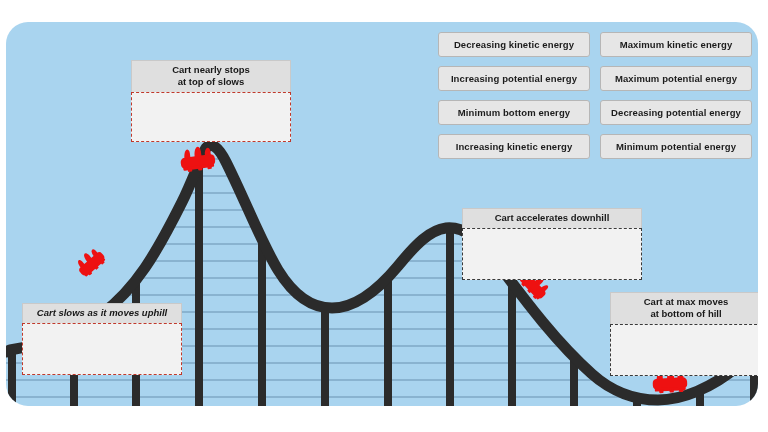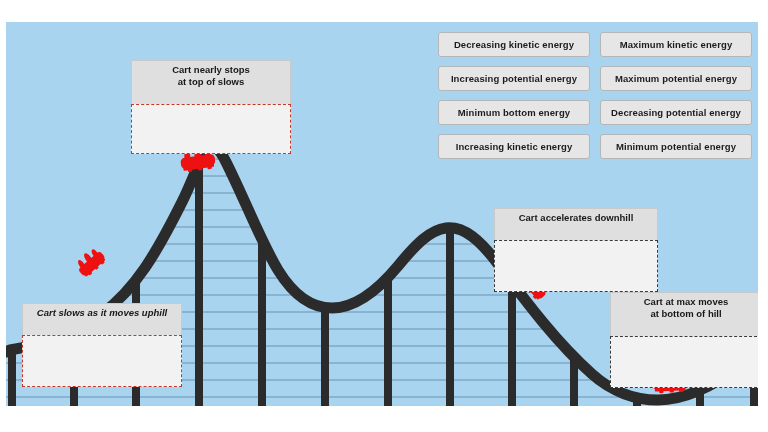--- a/index.html
+++ b/index.html
@@ -9,20 +9,21 @@
     font-family:"Liberation Sans", sans-serif;
     overflow:hidden;
     position:relative;
   }
   #stage{
     position:absolute;
     left:6px; top:22px;
     width:752px; height:384px;
     background:#a9d4ef;
     overflow:hidden;
+    border-radius:22px;
   }
   #scene{ position:absolute; inset:0; }
   #scene svg{ display:block; width:752px; height:384px; }
 
   
   .chip-bank{
     position:absolute;
     left:432px; top:10px;
     width:314px;
     display:grid;
@@ -51,36 +52,36 @@
   .dz{ position:absolute; box-sizing:border-box; }
   .dz-head{
     background:#dfdfdf;
     border:1px solid #c9c9c9;
     border-bottom:none;
     font-size:9.5px;
     font-weight:bold;
     color:#181818;
     text-align:center;
     line-height:12px;
-    padding:3px 4px 16px;
+    padding:3px 4px 4px;
     box-sizing:border-box;
   }
   .dz-slot{
     background:#f2f2f2;
     border:1px dashed #3a3a3a;
     box-sizing:border-box;
   }
   .dz.accent .dz-slot{ border-color:#c0392b; }
 
   
   #dz-top      { left:125px; top:38px;  width:160px; }
   #dz-top .dz-slot     { height:50px; }
   #dz-uphill   { left:16px;  top:281px; width:160px;font-style:italic; }
   #dz-uphill .dz-slot  { height:52px; }
-  #dz-downhill { left:488px; top:186px; width:164px; }
+  #dz-downhill { left:456px; top:186px; width:180px; }
   #dz-downhill .dz-slot{ height:52px; }
   #dz-maxspeed { left:604px; top:270px; width:152px; }
   #dz-maxspeed .dz-slot{ height:52px; }
 </style>
 </head>
 <body>
 
 <div id="stage">
 
   <div id="scene">

